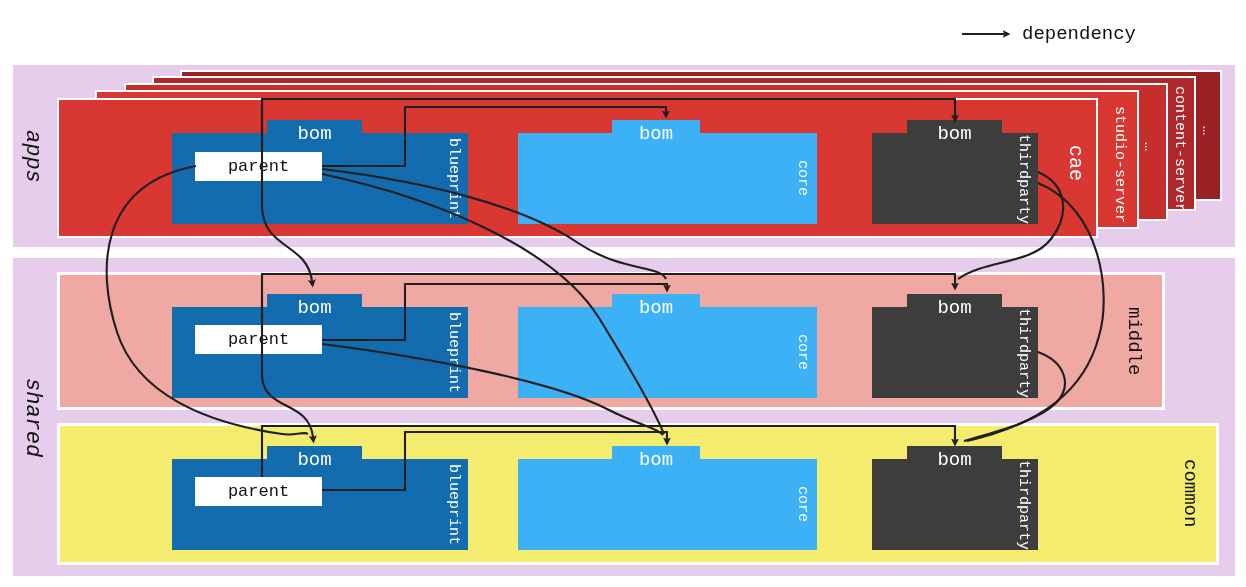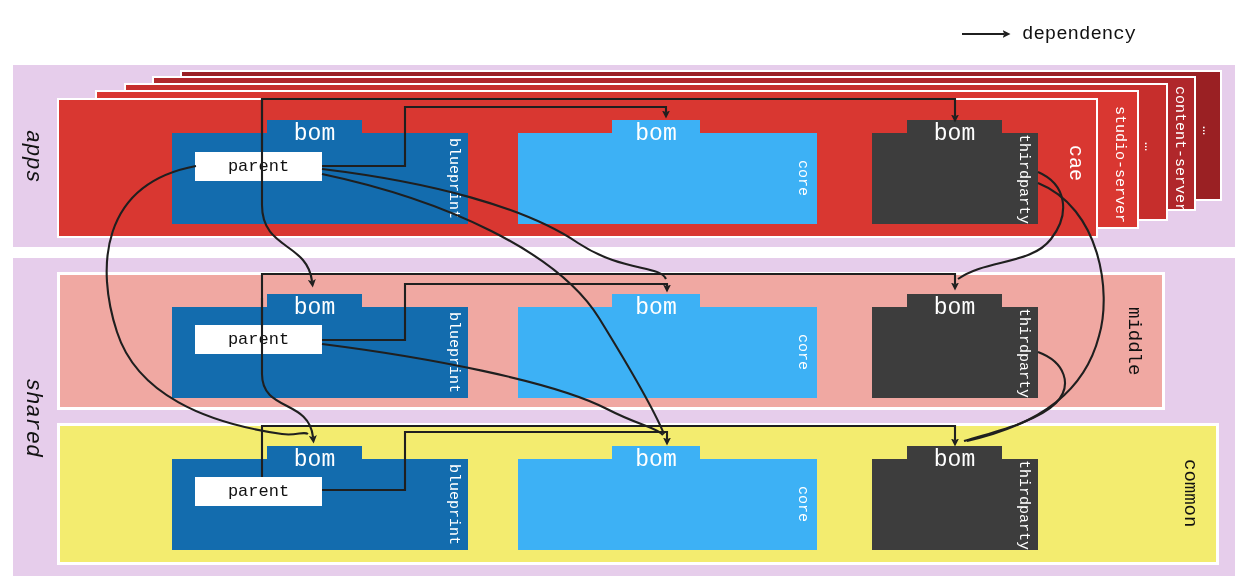--- a/index.html
+++ b/index.html
@@ -8,21 +8,21 @@
   .abs{position:absolute;box-sizing:border-box;}
   .v{writing-mode:vertical-rl;text-orientation:mixed;display:flex;align-items:center;justify-content:center;}
   .lav{background:var(--c-lavender,#E6CDEB);}
   .card{border:2px solid #fff;}
   .panel{border:3px solid #fff;}
   .grouplbl{font-style:italic;font-size:22px;color:#111;}
   .cardlbl{color:#fff;font-size:15px;}
   .seclbl{font-size:19px;}
   .body{}
   .tab{}
-  .bomlbl{color:#fff;font-size:23px;display:flex;align-items:center;justify-content:center;}
+  .bomlbl{color:#fff;font-size:19px;display:flex;align-items:center;justify-content:center;}
   .sidelbl{color:#fff;font-size:15px;}
   .parent{background:#fff;color:#111;font-size:17px;display:flex;align-items:center;justify-content:center;}
   .legend{display:flex;align-items:center;gap:10px;}
   .legendlbl{font-size:19px;color:#111;}
   svg.overlay{position:absolute;left:0;top:0;pointer-events:none;}
   svg.overlay path, svg.overlay line{fill:none;stroke:var(--c-arrow,#1F1F1F);stroke-width:2.1;}
 </style>
 </head>
 <body>
 

